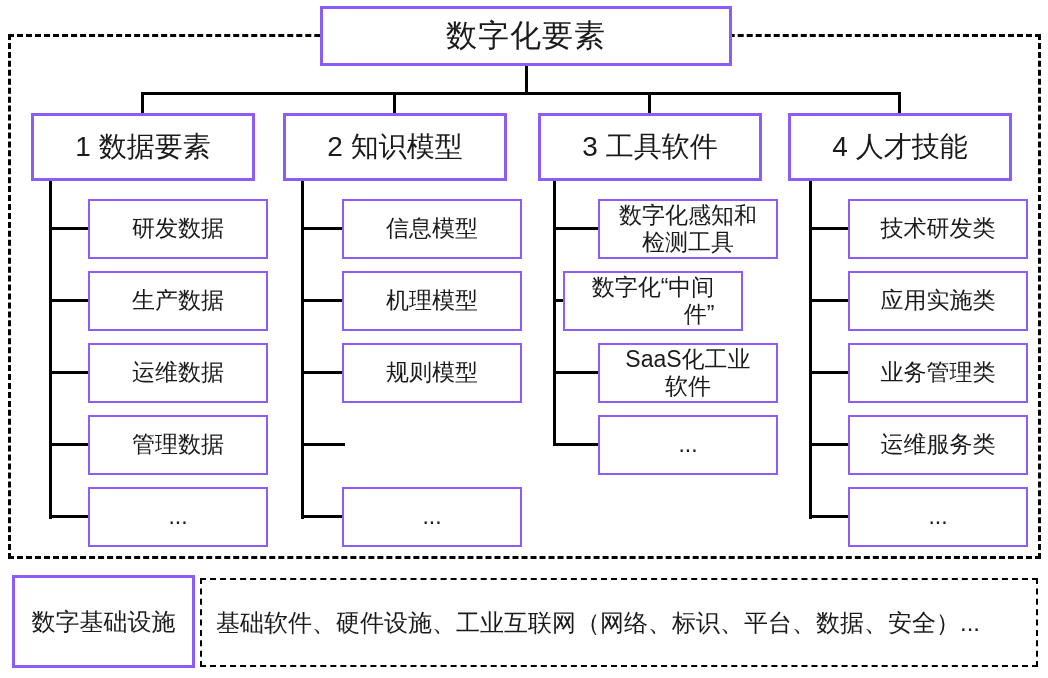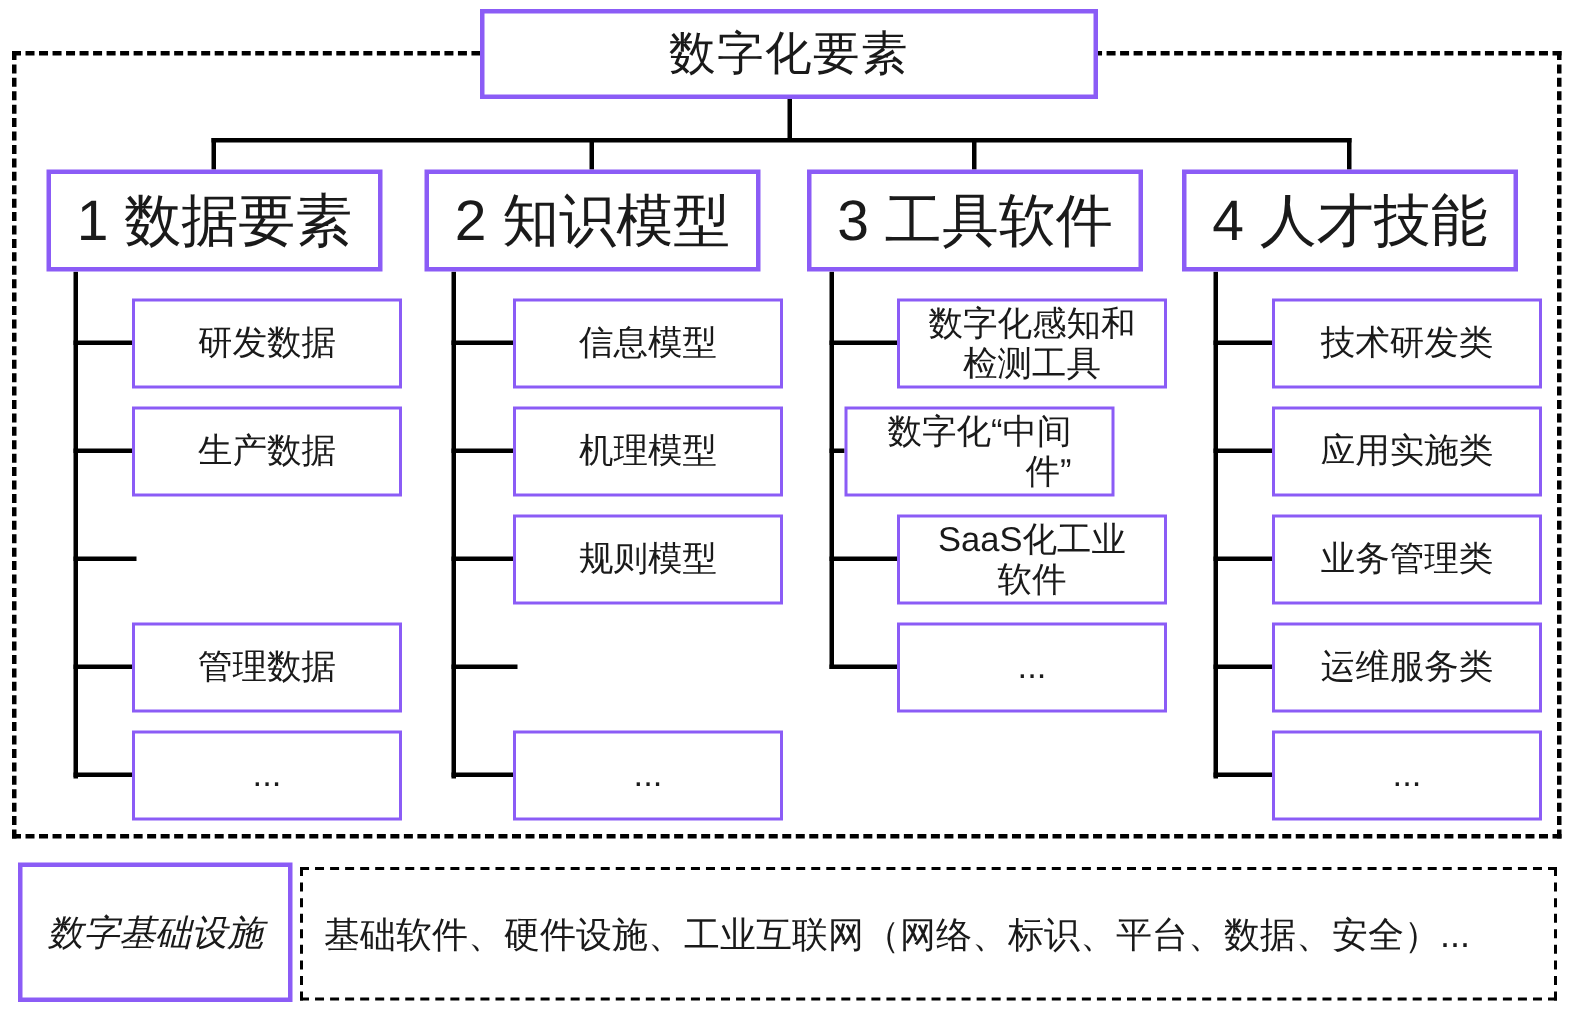--- a/index.html
+++ b/index.html
@@ -33,33 +33,32 @@
     justify-content: center;
     text-align: center;
   }
   .root-box {
     left: 320px; top: 6px; width: 412px; height: 60px;
     font-size: 31px;
     letter-spacing: 1px;
   }
   .category-box {
     top: 113px; width: 224px; height: 68px;
-    font-size: 38px;
+    font-size: 28px;
   }
   .leaf-box {
     width: 180px; height: 60px;
     border-width: 2px;
     font-size: 23px;
     line-height: 1.18;
   }
   .leaf-label { white-space: pre-line; }
   .infra-title-box {
     left: 12px; top: 575px; width: 183px; height: 93px;
     font-size: 24px;
-    font-style: italic;
   }
   .infra-desc-box {
     position: absolute;
     left: 200px; top: 578px; width: 838px; height: 89px;
     border: 2px dashed #000000;
     background: #ffffff;
     display: flex;
     align-items: center;
     font-size: 24px;
     padding-left: 14px;
@@ -122,20 +121,23 @@
   <div class="node category-box" style="left:788px;">
     <span>4 人才技能</span>
   </div>
 
   <div class="node leaf-box" style="left:88px; top:199px;">
     <span class="leaf-label">研发数据</span>
   </div>
   <div class="node leaf-box" style="left:88px; top:271px;">
     <span class="leaf-label">生产数据</span>
   </div>
+  <div class="node leaf-box" style="left:88px; top:343px;">
+    <span class="leaf-label">运维数据</span>
+  </div>
   <div class="node leaf-box" style="left:88px; top:415px;">
     <span class="leaf-label">管理数据</span>
   </div>
   <div class="node leaf-box" style="left:88px; top:487px;">
     <span class="leaf-label">...</span>
   </div>
 
   <div class="node leaf-box" style="left:342px; top:199px;">
     <span class="leaf-label">信息模型</span>
   </div>

